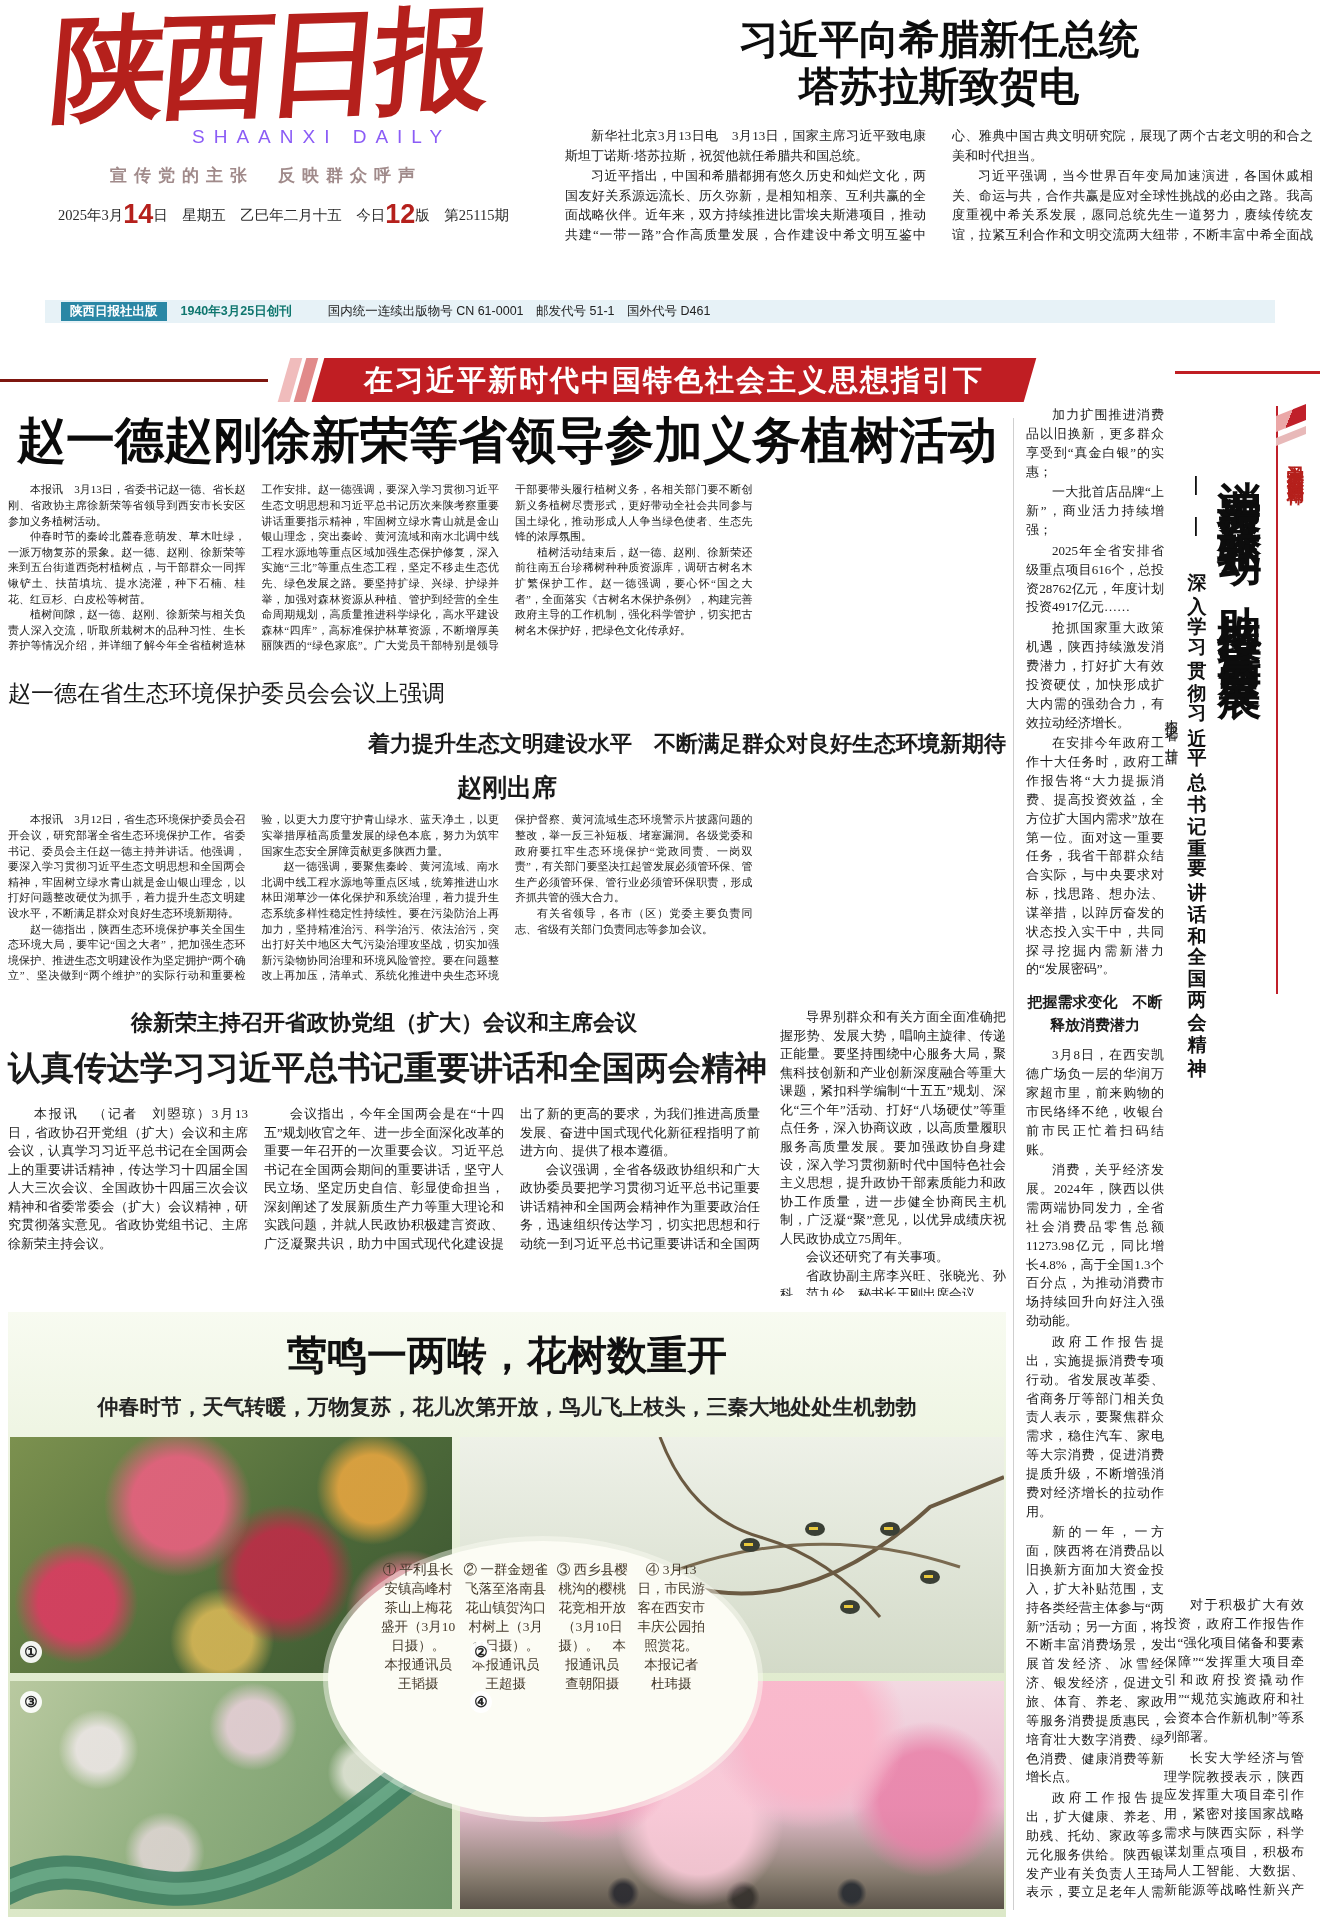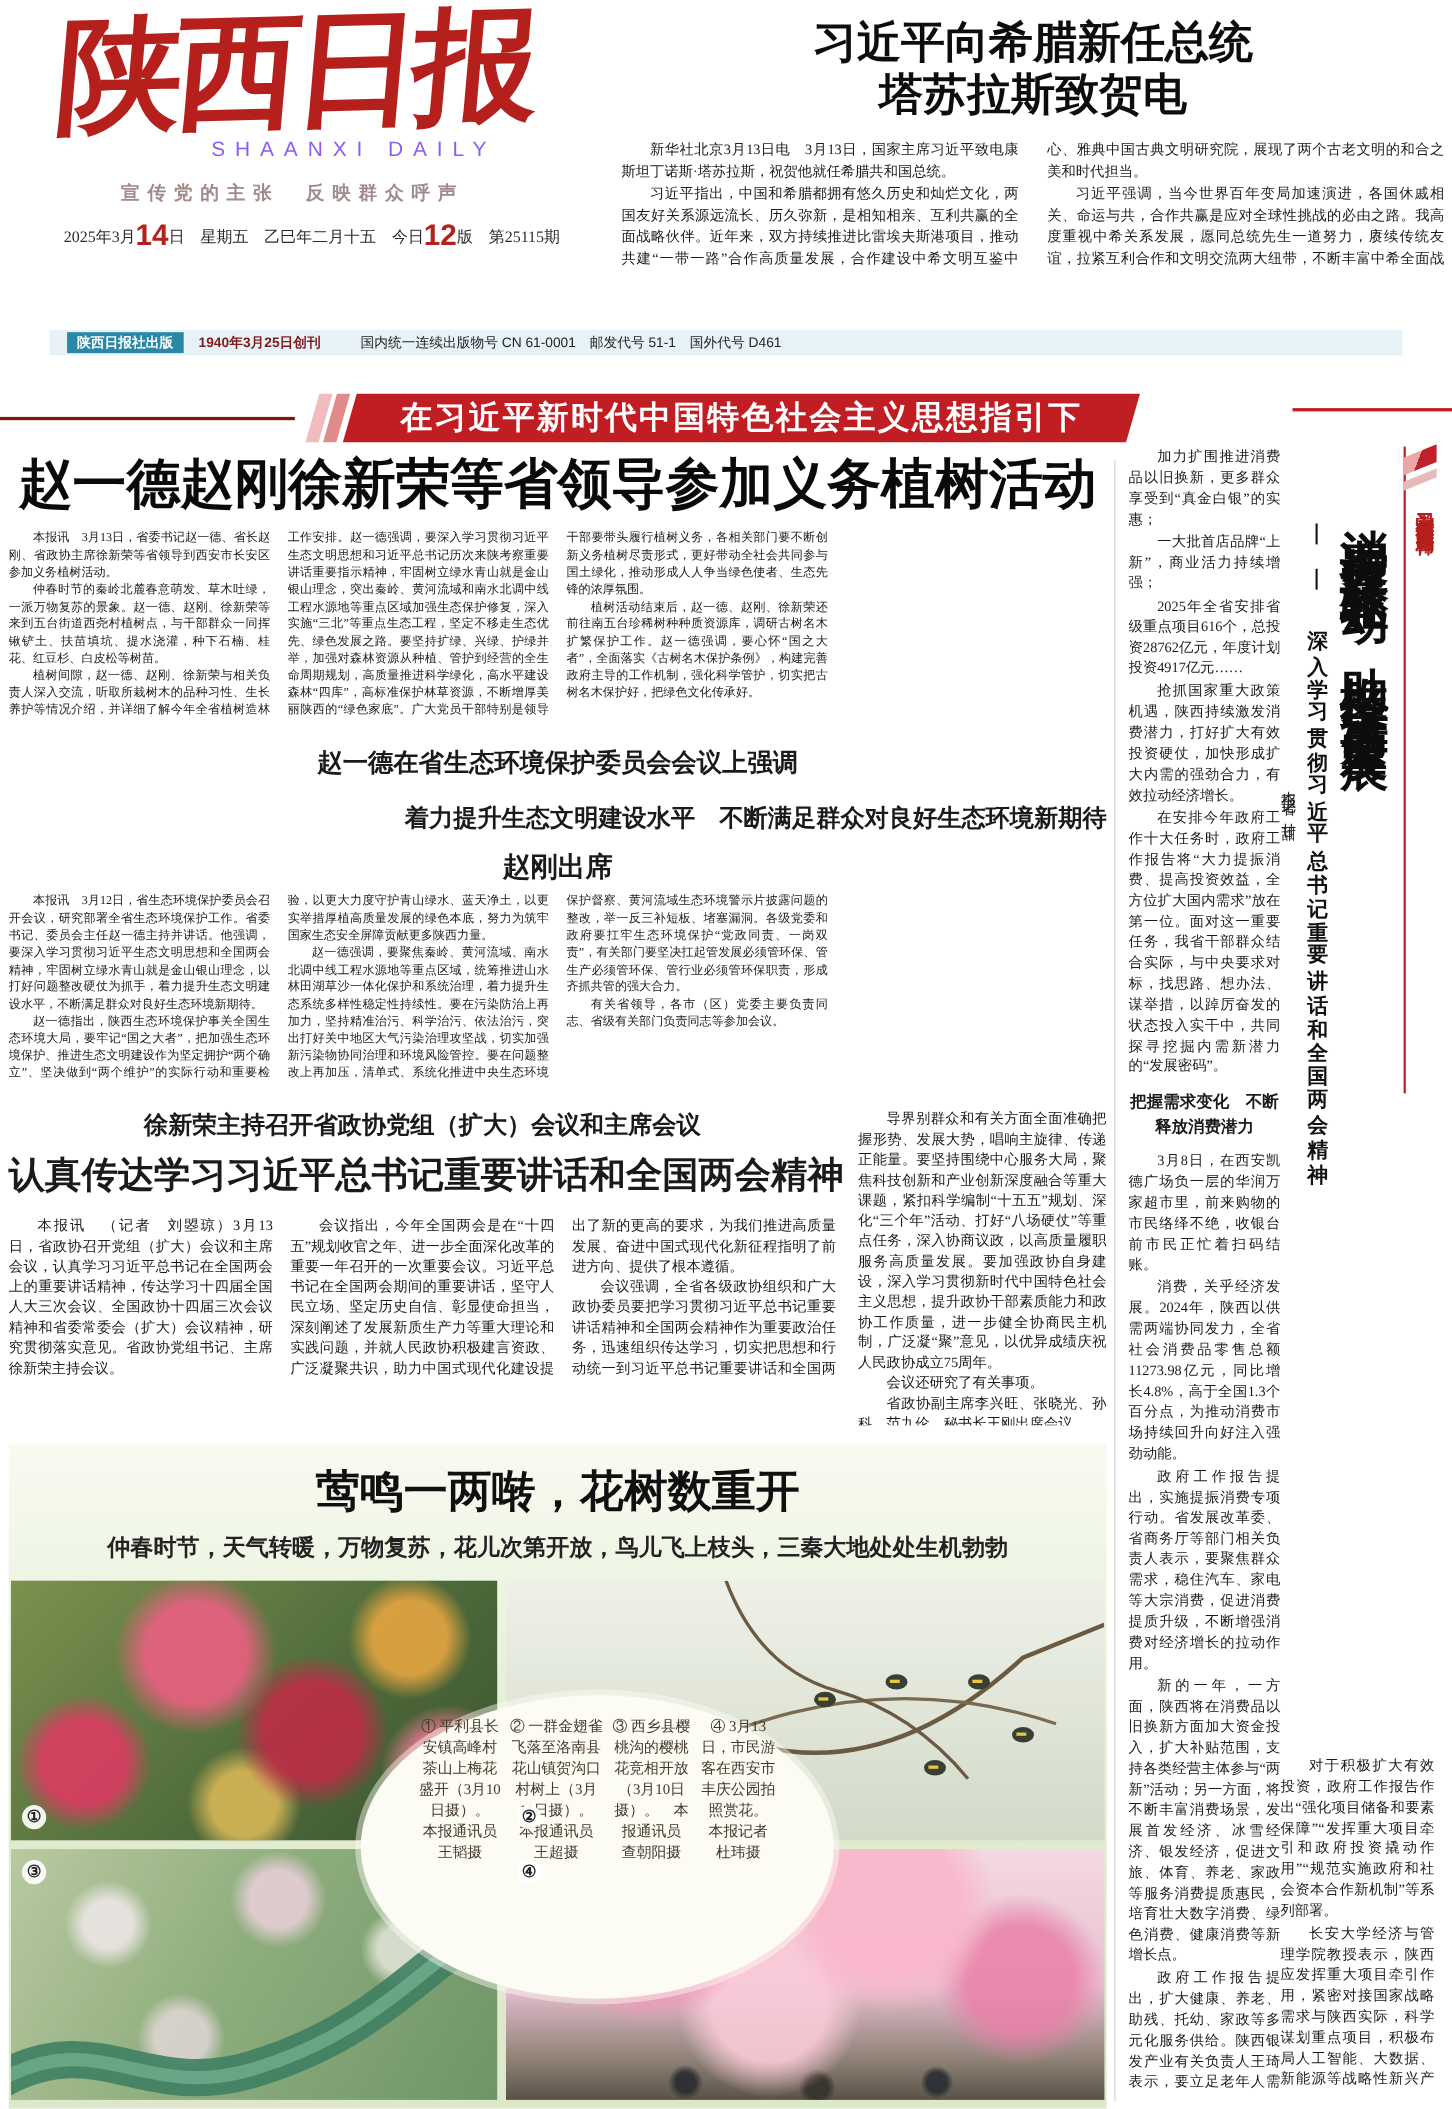--- a/index.html
+++ b/index.html
@@ -23,21 +23,21 @@
     font-size:40px; line-height:1.18; color:#0d0d0d; }
   .top-body { margin-top:16px; column-count:2; column-gap:26px; column-fill:auto; height:152px;
     overflow:hidden; font-size:13px; line-height:1.52; text-align:justify; }
   .top-body p { text-indent:2em; }
 
   
   .info-bar { position:absolute; left:45px; top:300px; width:1230px; height:23px; background:#e7f2f7;
     display:flex; align-items:center; gap:14px; padding-left:16px;
     font-family:"Liberation Sans",sans-serif; font-size:12.5px; }
   .pub-box { background:#2a87a5; color:#fff; padding:1px 9px; font-weight:700; }
-  .founded { color:#7f1d1d; font-weight:700; }
+  .founded { color:#0f766e; font-weight:700; }
   .codes { color:#222; margin-left:22px; }
 
   
   .banner-row { position:absolute; left:0; top:350px; width:1320px; height:58px; }
   .line-left { position:absolute; left:0; top:29px; width:268px; height:3px; background:#7e160f; }
   .line-right { position:absolute; right:0; top:21px; width:145px; height:3px; background:#c01e23; }
   .banner-pink1 { position:absolute; left:284px; top:8px; width:12px; height:44px; background:#f0bcbc; transform:skewX(-16deg); }
   .banner-pink2 { position:absolute; left:300px; top:8px; width:12px; height:44px; background:#e18a8a; transform:skewX(-16deg); }
   .banner-shape { position:absolute; left:318px; top:8px; width:712px; height:44px; background:#c01e23; transform:skewX(-16deg); }
   .banner-inner { transform:skewX(16deg); color:#fff; font-family:"Liberation Sans",sans-serif;
@@ -45,21 +45,21 @@
 
   
   .main-left { position:absolute; left:8px; top:412px; width:998px; }
   .a1-headline { text-align:center; font-family:"Liberation Sans",sans-serif; font-weight:900;
     font-size:49px; line-height:1.15; color:#0a0a0a; white-space:nowrap; }
   .body-cols { column-count:4; column-gap:16px; column-fill:auto; overflow:hidden;
     font-size:11px; line-height:1.42; text-align:justify; }
   .body-cols p { text-indent:2em; }
   .a1-body { margin-top:14px; height:176px; }
 
-  .a2-kicker { margin-top:20px; text-align:center; font-family:"Liberation Sans",sans-serif; font-weight:700; font-size:23px; }
+  .a2-kicker { margin-top:20px; text-align:left; font-family:"Liberation Sans",sans-serif; font-weight:400; font-size:23px; }
   .a2-headline { margin-top:20px; text-align:right; font-family:"Liberation Sans",sans-serif; font-weight:900; font-size:22px; white-space:nowrap; }
   .a2-attendee { margin:12px 0 8px; text-align:center; font-family:"Liberation Sans",sans-serif; font-weight:900; font-size:25px; }
   .a2-body { height:172px; }
 
   .article3 { margin-top:24px; display:flex; gap:20px; }
   .a3-left { width:752px; }
   .a3-kicker { text-align:center; font-family:"Liberation Sans",sans-serif; font-weight:900; font-size:22px; }
   .a3-headline { margin-top:8px; text-align:center; font-family:"Liberation Sans",sans-serif; font-weight:900; font-size:33px; white-space:nowrap; }
   .a3-body { margin-top:14px; column-count:3; column-gap:16px; column-fill:auto; height:154px; overflow:hidden;
     font-size:13px; line-height:1.42; text-align:justify; }

